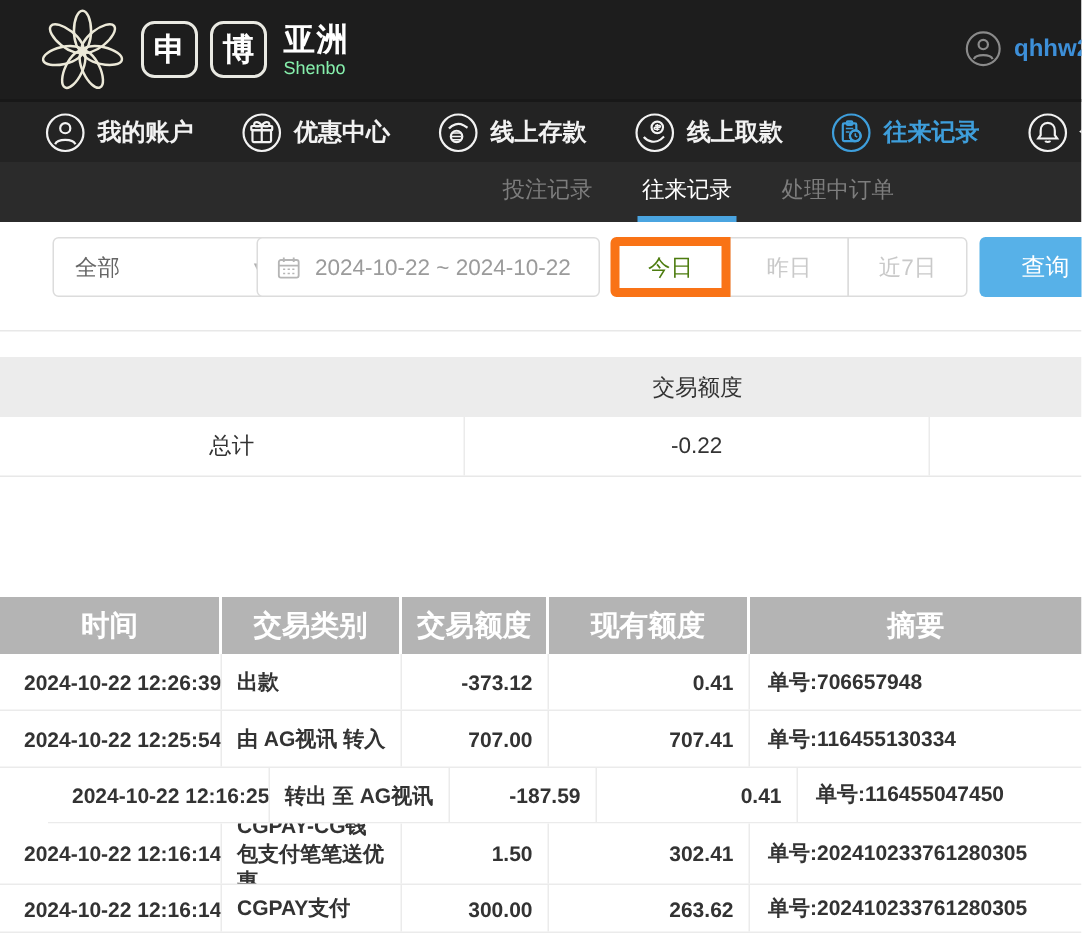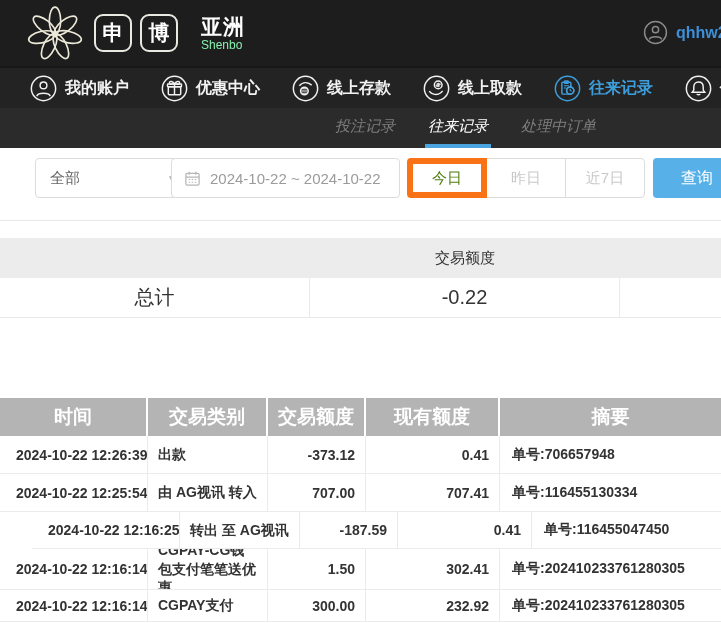--- a/index.html
+++ b/index.html
@@ -6,36 +6,36 @@
   body{font-family:"Liberation Sans","DejaVu Sans",sans-serif;}
   .page{position:relative;width:721px;height:623px;overflow:hidden;background:#fff;}
 
   
   .topbar{position:absolute;left:0;top:0;width:100%;height:66px;background:#1d1d1d;}
   .logo-wrap{position:absolute;left:26px;top:4px;display:flex;align-items:center;gap:10px;}
   .logo-flower{width:58px;height:58px;}
   .logo-box{width:34px;height:34px;border:2px solid #e9e9e2;border-radius:9px;display:flex;align-items:center;justify-content:center;
     color:#fff;font-size:21px;font-weight:700;background:transparent;}
   .logo-box+.logo-box{margin-left:-2px;}
-  .logo-text-col{display:flex;flex-direction:column;line-height:1;margin-left:13px;}
+  .logo-text-col{display:flex;flex-direction:column;line-height:1;margin-left:1px;}
   .logo-region{color:#fff;font-size:21px;font-weight:700;letter-spacing:1px;}
   .logo-sub{color:#86efac;font-size:12px;margin-top:2px;}
   .user-area{position:absolute;left:643px;top:20px;display:flex;align-items:center;gap:8px;white-space:nowrap;}
   .user-icon{width:25px;height:25px;color:#8a8a8a;flex:0 0 auto;}
   .user-name{color:#3d8fd8;font-size:16px;font-weight:700;}
 
   
   .navbar{position:absolute;left:0;top:66px;width:100%;height:42px;background:#232323;border-top:2px solid #181818;
     display:flex;align-items:center;gap:32px;padding-left:30px;box-sizing:border-box;}
   .nav-item{display:flex;align-items:center;gap:8px;color:#f2f2f2;font-size:16px;font-weight:600;white-space:nowrap;cursor:pointer;flex:0 0 auto;}
   .nav-item .nav-ic{width:27px;height:27px;}
   .nav-item.active{color:#3e9edb;}
 
   
-  .subnav{position:absolute;left:0;top:108px;width:100%;height:40px;background:#2b2b2b;display:flex;align-items:stretch;padding-left:332px;box-sizing:border-box;gap:27px;font-style:italic;}
+  .subnav{position:absolute;left:0;top:108px;width:100%;height:40px;background:#2b2b2b;display:flex;align-items:stretch;padding-left:332px;box-sizing:border-box;gap:27px;}
   .tab{display:flex;align-items:center;padding:0 3px;font-size:15px;color:#7d7d7d;cursor:pointer;border-bottom:4px solid transparent;box-sizing:border-box;white-space:nowrap;}
   .tab.active{color:#ffffff;border-bottom-color:#4aa4e0;}
 
   
   .filter-select{position:absolute;left:9px;top:158px;width:157px;height:40px;border:1px solid #dcdcdc;border-radius:4px;box-sizing:border-box;
     display:flex;align-items:center;padding:0 14px;font-size:15px;color:#666;cursor:pointer;background:#fff;margin-left:26px;}
   .filter-select .caret{margin-left:auto;color:#b0b0b0;font-size:10px;}
   .date-input{position:absolute;left:171px;top:158px;width:229px;height:40px;border:1px solid #dcdcdc;border-radius:4px;box-sizing:border-box;
     display:flex;align-items:center;gap:9px;padding:0 12px;font-size:15px;color:#9b9b9b;background:#fff;cursor:pointer;}
   .cal-icon{width:17px;height:17px;color:#b5b5b5;flex:0 0 auto;}
@@ -48,21 +48,21 @@
   .qbtn.active{border:6px solid #f97316;color:#4d7c0f;position:relative;z-index:2;}
   .search-btn{position:absolute;left:653px;top:158px;width:88px;height:40px;background:#57b1e8;color:#fff;font-size:16px;border:none;border-radius:4px;
     display:flex;align-items:center;justify-content:center;cursor:pointer;font-family:inherit;}
   .section-divider{position:absolute;left:0;top:220px;width:100%;height:1px;background:#e8e8e8;}
 
   
   .summary{position:absolute;left:0;top:238px;width:100%;}
   .summary-head{display:grid;grid-template-columns:310px 310px 1fr;height:40px;background:#ececec;}
   .summary-head .cell{display:flex;align-items:center;justify-content:center;font-size:15px;color:#333;}
   .summary-row{display:grid;grid-template-columns:310px 310px 1fr;height:40px;border-bottom:1px solid #e8e8e8;box-sizing:border-box;}
-  .summary-row .cell{display:flex;align-items:center;justify-content:center;font-size:20px;color:#333;border-right:1px solid #ebebeb;}
+  .summary-row .cell{display:flex;align-items:center;justify-content:center;font-size:15px;color:#333;border-right:1px solid #ebebeb;}
   .summary-row .cell:last-child{border-right:none;}
 
   
   .dtable{position:absolute;left:0;top:398px;width:100%;}
   .thead{display:grid;grid-template-columns:148px 120px 98px 134px 1fr;height:38px;background:#b4b4b4;}
   .thead .hcell{display:flex;align-items:center;justify-content:center;color:#fff;font-size:19px;font-weight:700;border-right:2px solid #fff;}
   .thead .hcell:last-child{border-right:none;}
   .trow{display:grid;grid-template-columns:148px 120px 98px 134px 1fr;height:38px;border-bottom:1px solid #ebebeb;box-sizing:border-box;background:#fff;}
   .trow.h37{height:37px;margin-left:32px;}
   .trow.h41{height:41px;}
@@ -255,18 +255,18 @@
       <div class="tcell c-type">CGPAY-CG钱包支付笔笔送优惠</div>
       <div class="tcell c-amount">1.50</div>
       <div class="tcell c-balance">302.41</div>
       <div class="tcell c-summary">单号:202410233761280305</div>
     </div>
 
     <div class="trow h32">
       <div class="tcell c-time">2024-10-22 12:16:14</div>
       <div class="tcell c-type">CGPAY支付</div>
       <div class="tcell c-amount">300.00</div>
-      <div class="tcell c-balance">232.92</div>
+      <div class="tcell c-balance">263.62</div>
       <div class="tcell c-summary">单号:202410233761280305</div>
     </div>
   </div>
 
 </div>
 
 </body></html>

